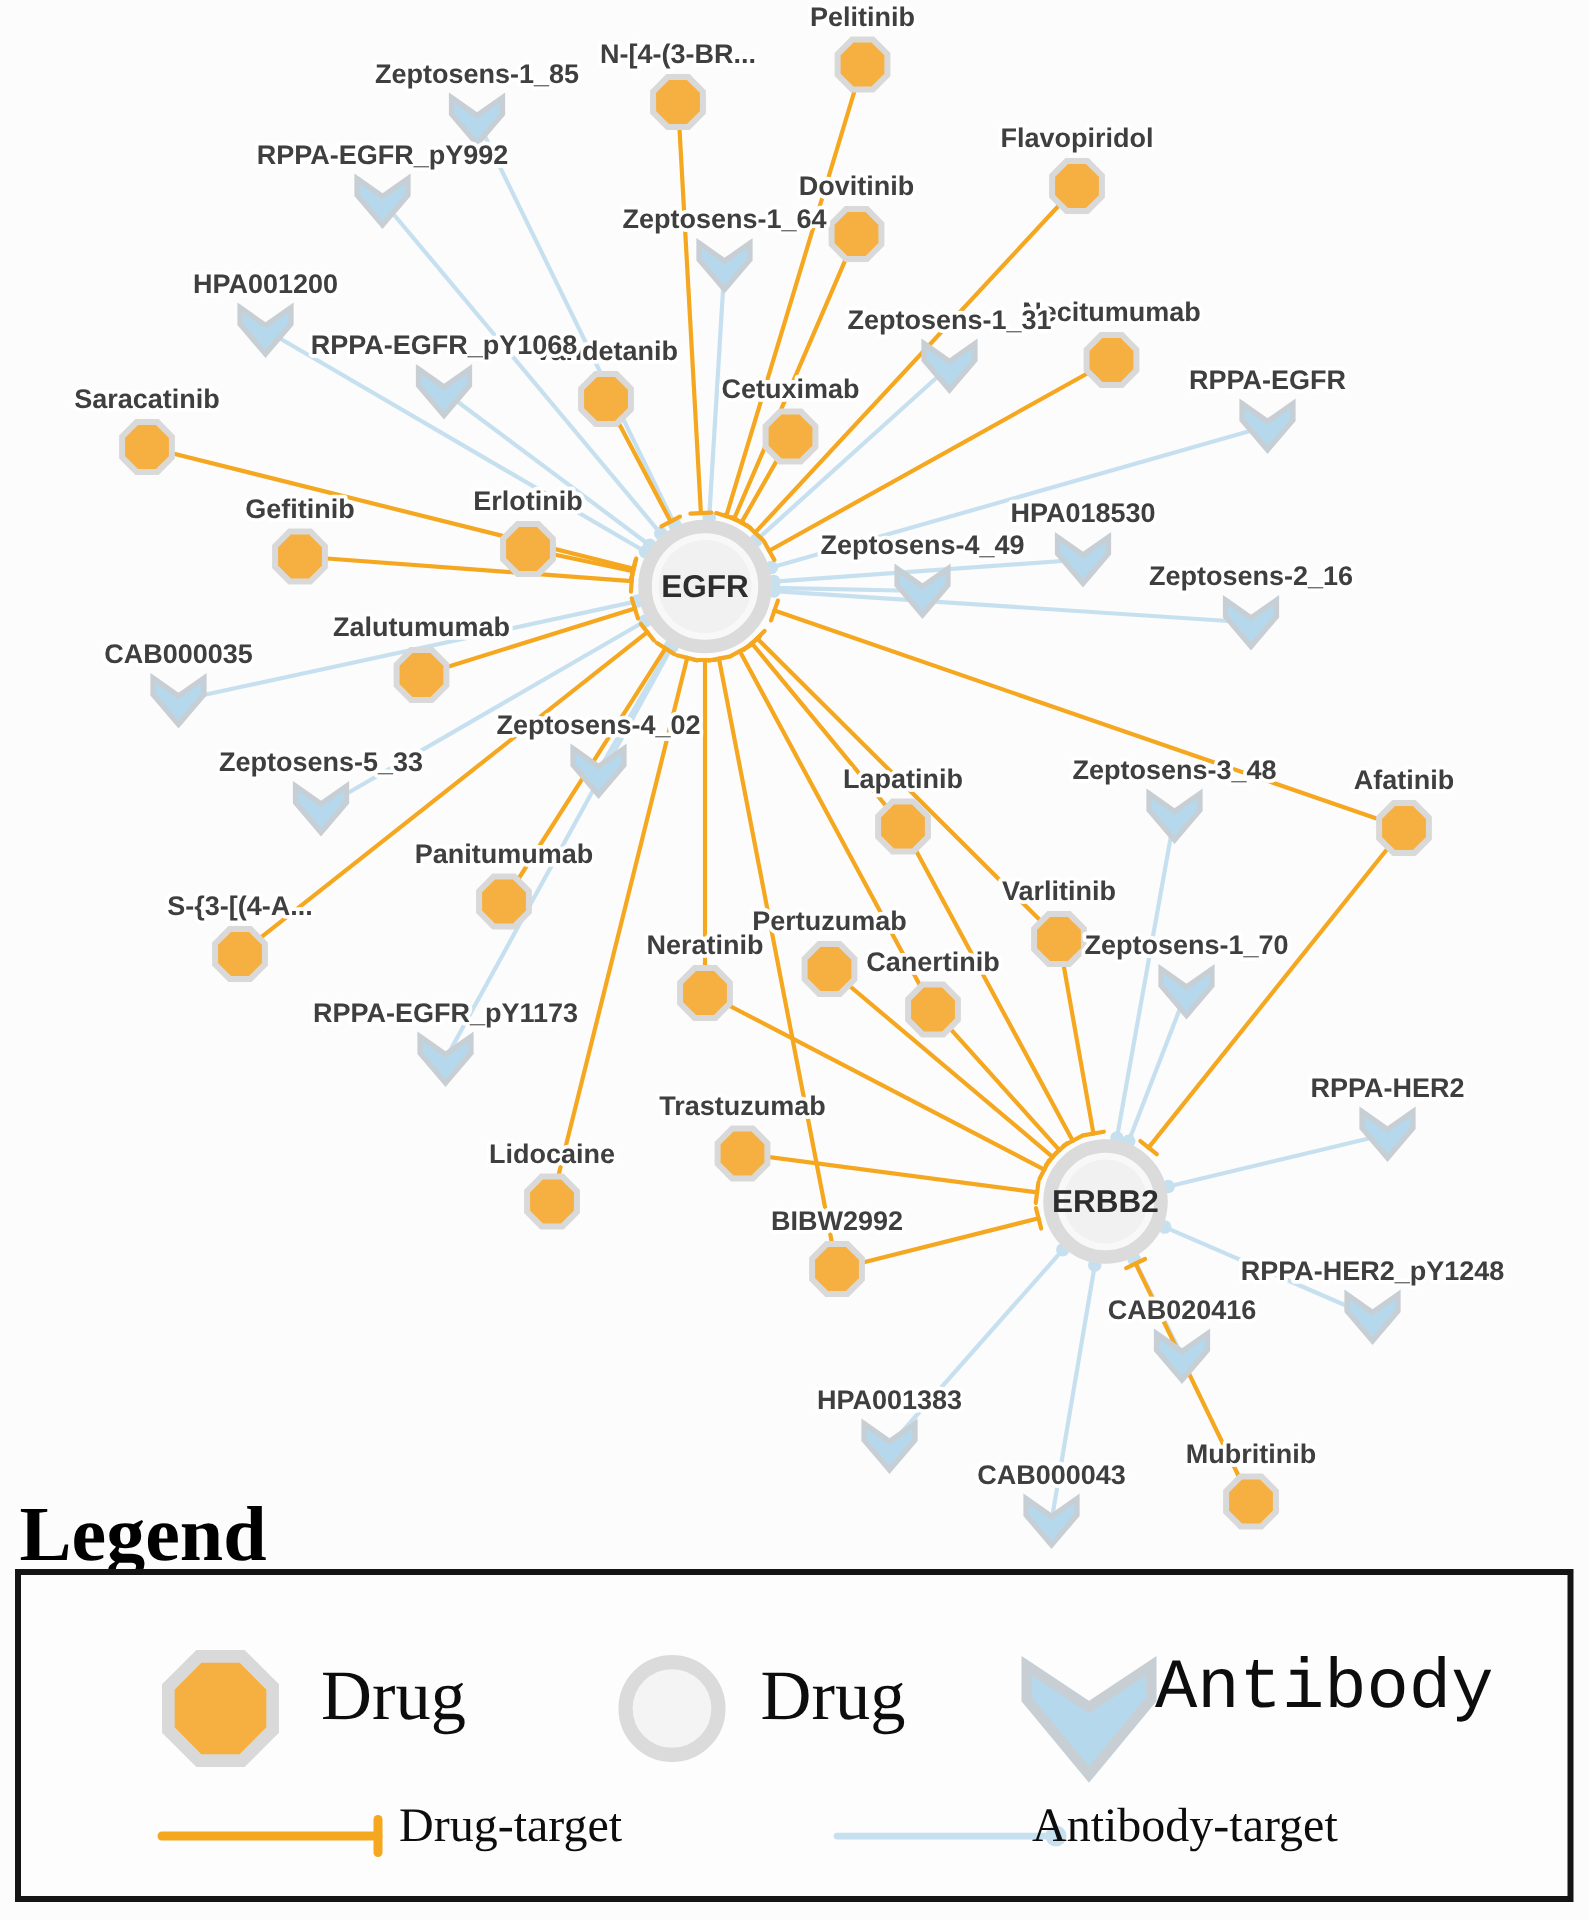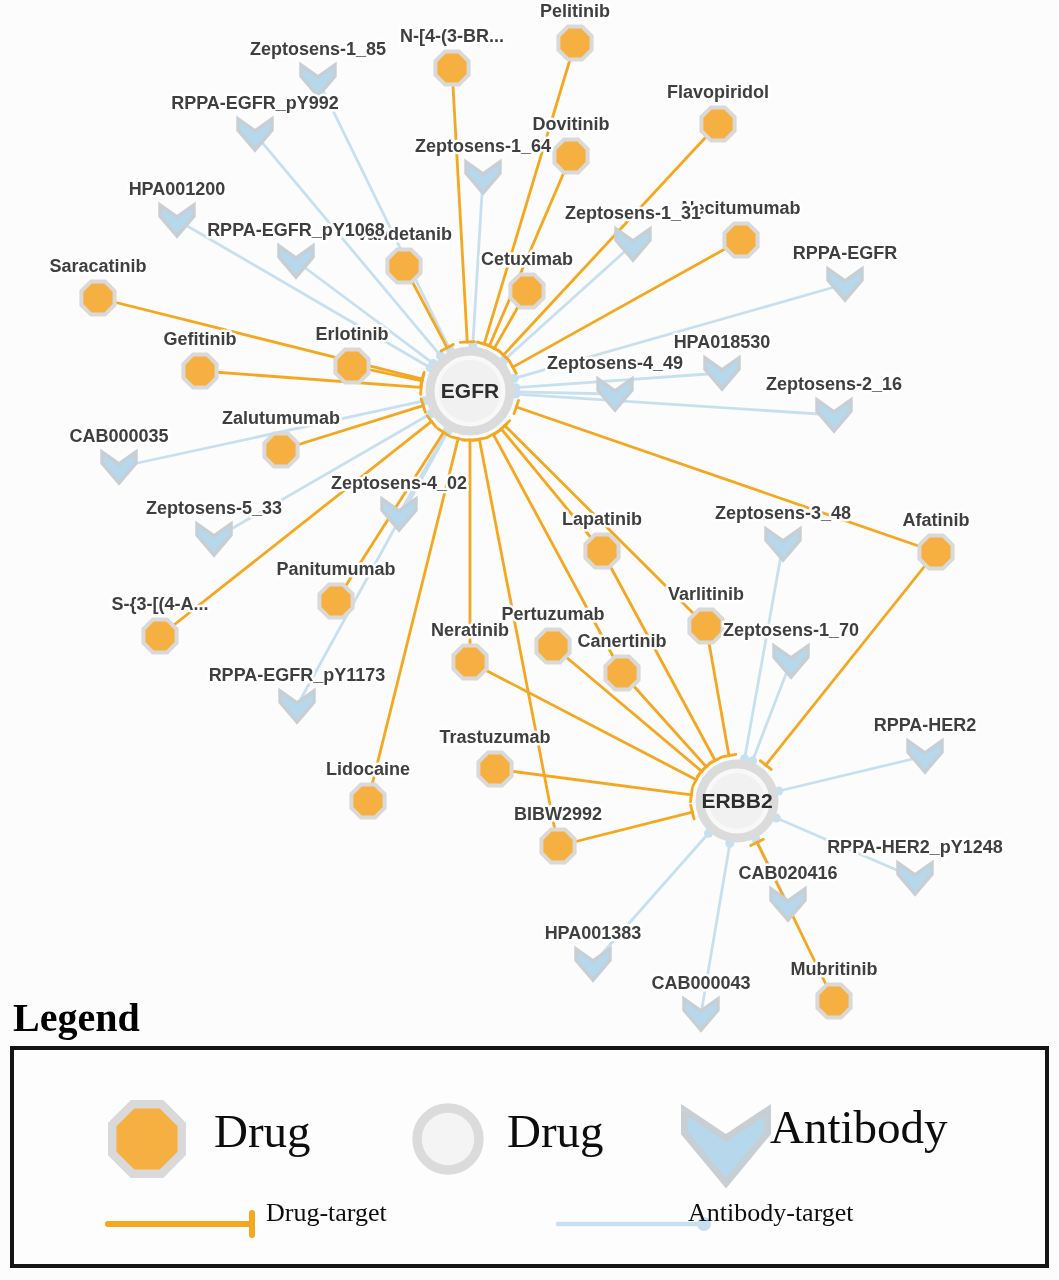--- a/index.html
+++ b/index.html
@@ -21,33 +21,33 @@
 
   
   .node-label { font-family:"Liberation Sans",sans-serif; font-weight:bold; font-size:18px;
                 fill:var(--label-color); text-anchor:middle;
                 paint-order:stroke; stroke:#ffffff; stroke-width:5px; stroke-linejoin:round; }
   .gene-label { font-family:"Liberation Sans",sans-serif; font-weight:bold; font-size:21px;
                 fill:#2d2d2d; text-anchor:middle; }
 
   
   .legend-title { position:absolute; left:13px; top:994px;
-                  font-family:"Liberation Serif",serif; font-weight:bold; font-size:40px; color:#000; }
+                  font-family:"Liberation Serif",serif; font-weight:bold; font-size:52px; color:#000; }
   .legend-box   { position:absolute; left:10px; top:1046px; width:1039px; height:222px;
                   border:4px solid #151515; background:#fdfdfd; }
   .leg-ic    { position:absolute; }
   .leg-label { position:absolute; font-family:"Liberation Serif",serif; font-size:47px; color:#0d0d0d; }
-  .leg-small { font-size:26px; }
+  .leg-small { font-size:32px; }
 
   .ic-drug { left:100px;  top:1092px; width:94px;  height:94px; }
   .lb-drug { left:214px;  top:1104px; }
   .ic-gene { left:405px;  top:1096px; width:86px;  height:86px; }
   .lb-gene { left:507px;  top:1104px; }
   .ic-ab   { left:676px;  top:1100px; width:100px; height:90px; }
-  .lb-ab   { left:770px;  top:1100px; }
+  .lb-ab   { left:770px;  top:1100px;font-family:Liberation Mono, monospace; }
   .ic-dt   { left:102px;  top:1208px; width:170px; height:32px; }
   .lb-dt   { left:266px;  top:1198px; }
   .ic-at   { left:552px;  top:1208px; width:170px; height:32px; }
   .lb-at   { left:688px;  top:1198px; }
 
   .lg-drug { fill:var(--drug-fill); stroke:var(--drug-stroke); stroke-width:9; }
   .lg-gene { fill:#f4f4f4; stroke:var(--gene-stroke); stroke-width:11; }
   .lg-ab   { fill:var(--antibody-fill); stroke:var(--antibody-stroke); stroke-width:4; }
   .lg-dt   { stroke:var(--drug-edge); stroke-width:6; stroke-linecap:round; }
   .lg-at   { stroke:var(--antibody-edge); stroke-width:4.5; stroke-linecap:round; }

